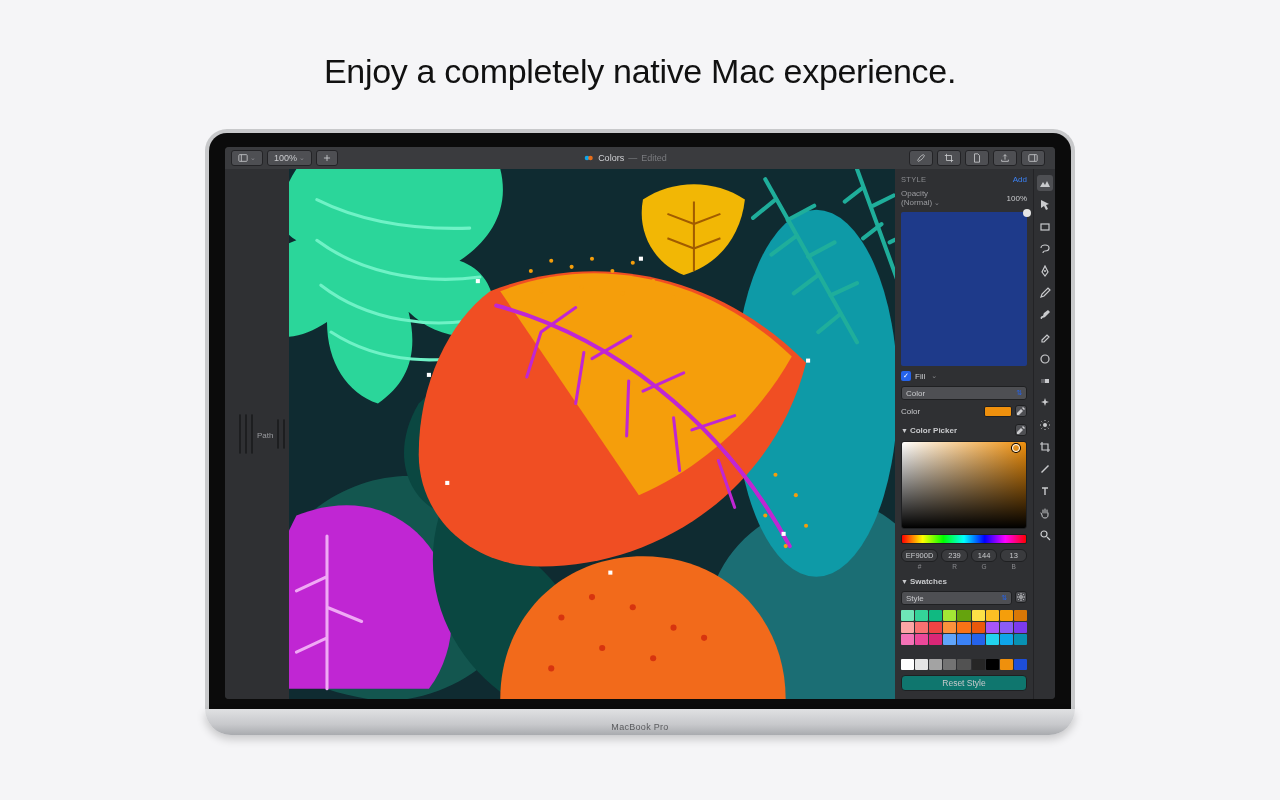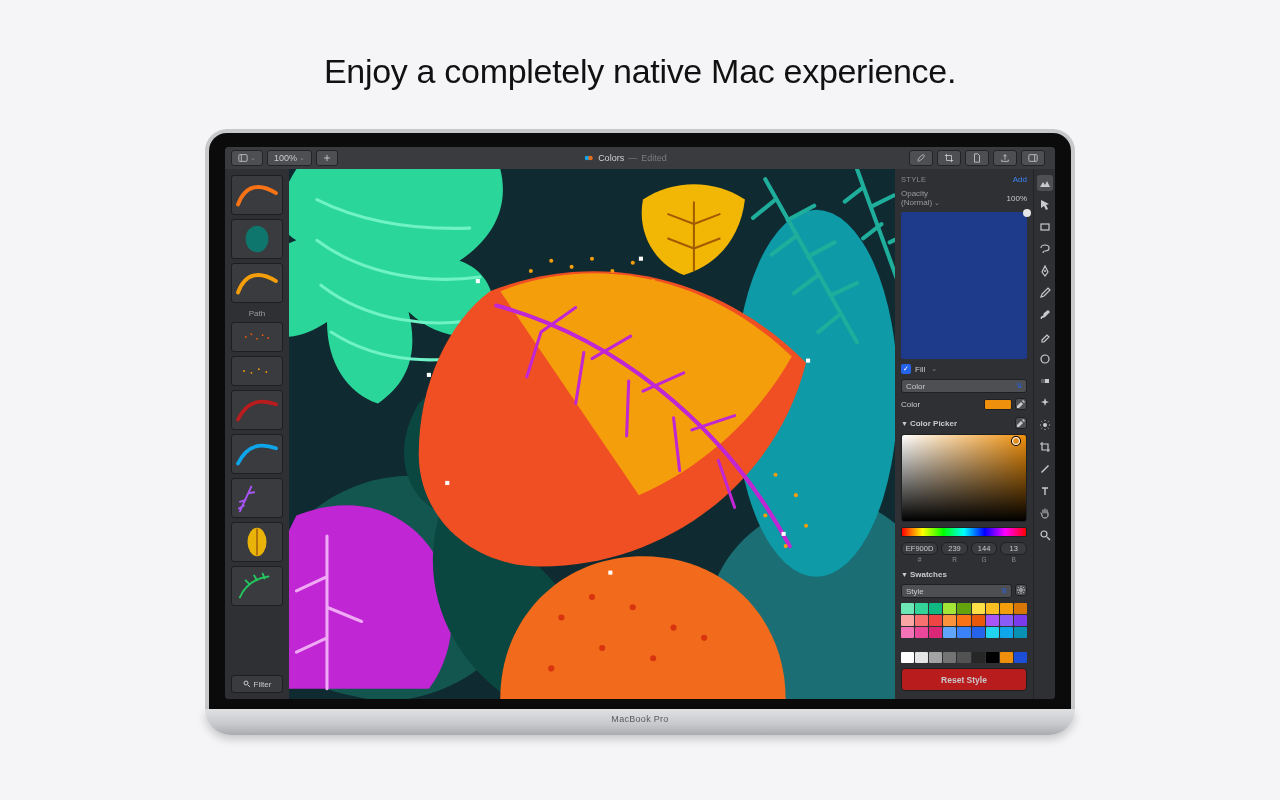--- a/index.html
+++ b/index.html
@@ -1,30 +1,30 @@
 <!DOCTYPE html>
 <html><head>
 <meta charset="utf-8">
 <style>
 * { margin:0; padding:0; box-sizing:border-box; font-family:-apple-system,BlinkMacSystemFont,"Helvetica Neue",sans-serif; }
 body { background:#f5f5f7; width:1280px; height:800px; overflow:hidden; }
 .headline { text-align:center; font-size:34px; font-weight:500; color:#111; margin-top:52px; letter-spacing:-0.3px; }
 .laptop { width:870px; margin:38px auto 0; }
 .bezel { background:#0b0b0b; border:4px solid #c8c9cb; border-bottom:none; border-radius:22px 22px 0 0; padding:14px 16px 10px; }
 .screen { width:100%; height:552px; background:#2c2d30; border-radius:4px; display:flex; flex-direction:column; overflow:hidden; }
-.base { height:26px; background:linear-gradient(#e0e1e3,#c7c8cb 60%,#a9abaf); border-radius:0 0 28px 28px; display:flex; align-items:flex-start; justify-content:center; padding-top:5px; box-shadow:0 4px 10px rgba(0,0,0,.2); }
+.base { height:26px; background:linear-gradient(#e0e1e3,#c7c8cb 60%,#a9abaf); border-radius:0 0 28px 28px; display:flex; align-items:flex-start; justify-content:center; padding-top:13px; box-shadow:0 4px 10px rgba(0,0,0,.2); }
 .base-label { font-size:9px; color:#5a5b5e; letter-spacing:.3px; }
 .toolbar { height:22px; background:#3a3b3e; display:flex; align-items:center; padding:0 6px; font-size:9px; color:#c9cacd; }
 .tb-btn { height:16px; background:#4e4f53; border:1px solid #232326; border-radius:3px; display:flex; align-items:center; justify-content:center; margin-right:4px; padding:0 6px; cursor:pointer; }
 .tb-icon { width:10px; height:10px; }
 .flex1 { flex:1; }
 .title-area { display:flex; align-items:center; gap:4px; color:#9a9b9f; }
 .app-body { flex:1; display:flex; min-height:0; }
 
-.thumbs { width:64px; background:#2f3033; display:flex; flex-direction:column; align-items:center; padding:6px 14px; gap:4px; overflow:hidden; }
+.thumbs { width:64px; background:#2f3033; display:flex; align-items:center; padding:6px 14px; gap:4px; overflow:hidden; }
 .thumb { width:52px; height:40px; background:#3a3b3e; border:1px solid #1d1e20; border-radius:3px; position:relative; }
 .thumb svg { width:100%; height:100%; }
 .thumbs-label { font-size:8px; color:#9a9b9f; margin:2px 0 0; }
 .filter-btn { width:52px; height:18px; background:#3a3b3e; border:1px solid #1d1e20; border-radius:3px; font-size:8px; color:#c9cacd; display:flex; align-items:center; justify-content:center; gap:3px; margin-top:auto; }
 
 .canvas { flex:1; background:#102328; position:relative; overflow:hidden; }
 .canvas svg { width:100%; height:100%; }
 
 .right { display:flex; }
 .inspector { width:138px; background:#2f3033; color:#c9cacd; font-size:8px; padding:6px 6px 8px; display:flex; flex-direction:column; gap:5px; overflow:hidden; }
@@ -44,21 +44,21 @@
   linear-gradient(to right, #fff, #ef900d); position:relative; }
 .picker-cursor { position:absolute; top:2px; right:6px; width:8px; height:8px; border:1.5px solid #fff; border-radius:50%; box-shadow:0 0 0 1px #000; }
 .hue { height:10px; border-radius:2px; border:1px solid #1f2022; background:linear-gradient(to right,#f00,#ff0,#0f0,#0ff,#00f,#f0f,#f00); }
 .rgb-row { display:flex; gap:3px; }
 .rgb-cell { flex:1; text-align:center; }
 .rgb-val { background:#3a3b3e; border:1px solid #1f2022; border-radius:6px; height:13px; display:flex; align-items:center; justify-content:center; font-size:7.5px; }
 .rgb-lbl { font-size:6.5px; color:#8a8b8f; margin-top:1px; }
 .swatch-grid { display:grid; grid-template-columns:repeat(9,1fr); gap:1px; }
 .sw { height:11px; border-radius:1px; }
 .swatch-row-sep { height:4px; }
-.reset-btn { height:23px; background:#b91c1c; border:1px solid #1f2022; border-radius:4px; display:flex; align-items:center; justify-content:center; font-size:8.5px; cursor:pointer; margin-top:auto;font-weight:bold; }
+.reset-btn { height:16px; background:#0f766e; border:1px solid #1f2022; border-radius:4px; display:flex; align-items:center; justify-content:center; font-size:8.5px; cursor:pointer; margin-top:auto; }
 .toolstrip { width:22px; background:#2f3033; border-left:1px solid #232326; display:flex; flex-direction:column; align-items:center; padding:6px 0; gap:6px; }
 .tool { width:16px; height:16px; display:flex; align-items:center; justify-content:center; color:#c9cacd; cursor:pointer; border-radius:3px; }
 .tool.active { background:#4e4f53; }
 .tool svg { width:12px; height:12px; }
 .chev { font-size:7px; color:#8a8b8f; margin-left:2px; }
 .disclosure { font-size:7px; margin-right:2px; }
 </style>
 </head>
 <body>
 

